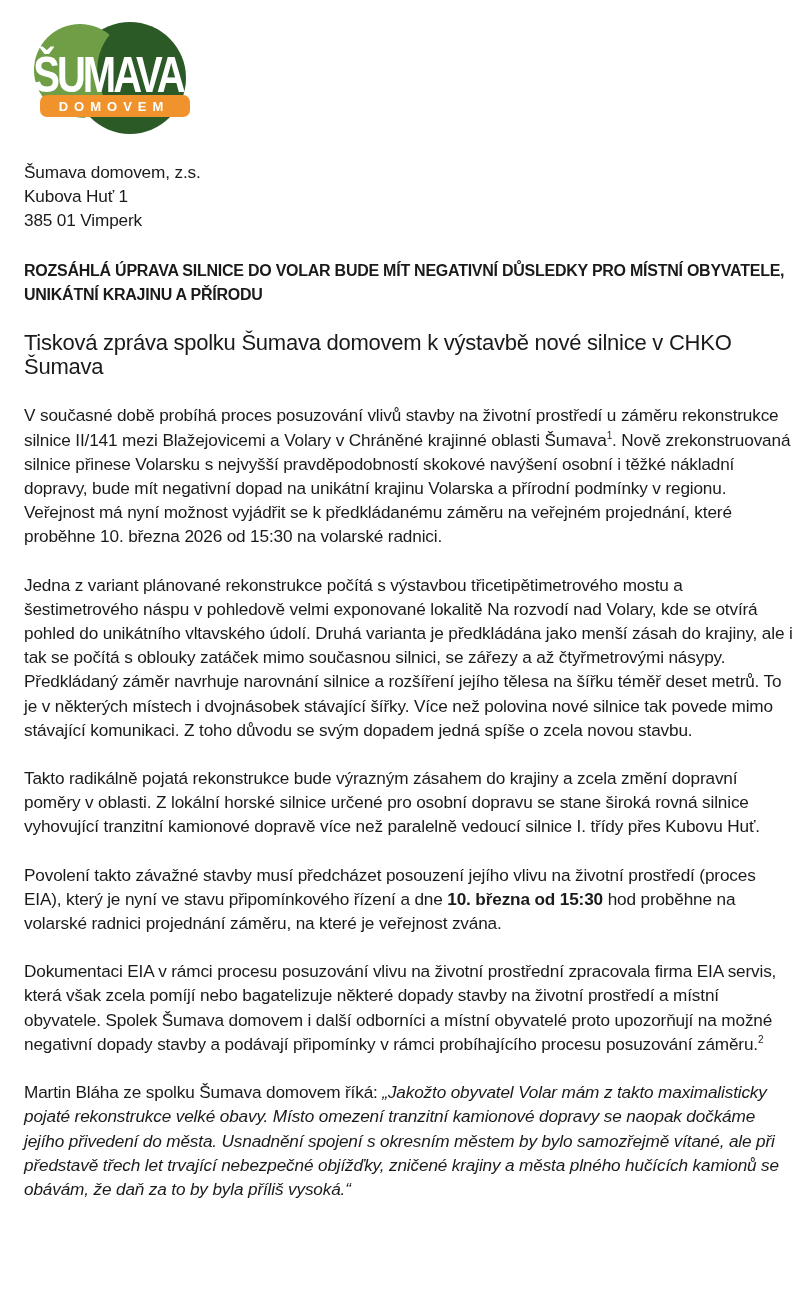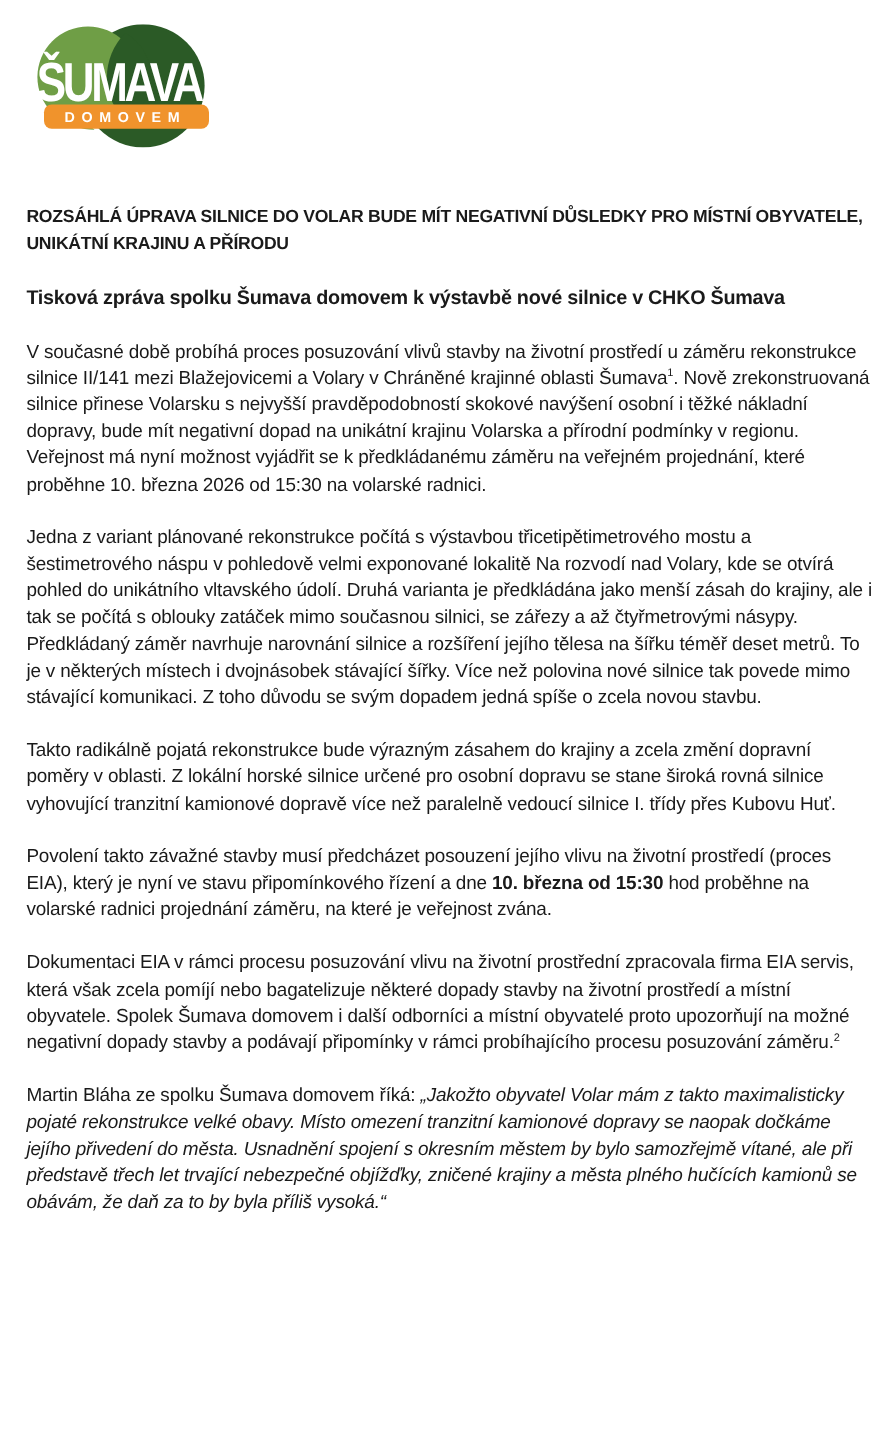--- a/index.html
+++ b/index.html
@@ -12,21 +12,21 @@
     .logo svg { width: 168px; height: 112px; display: block; }
     .doc {
       position: absolute; left: 24px; top: 160px; width: 770px;
       font-size: 17.2px; line-height: 24.2px; letter-spacing: -0.15px;
     }
     .address p { margin: 0; }
     .headline {
       margin: 26px 0 0 0; font-weight: bold; font-size: 16px; line-height: 24.2px; letter-spacing: -0.25px;
     }
     .subtitle {
-      margin: 24px 0 0 0; font-weight: bold; font-size: 18px; letter-spacing: -0.25px;
+      margin: 24px 0 0 0; font-weight: normal; font-size: 22px; letter-spacing: -0.25px;
     }
     .para { margin: 24px 0 0 0; }
     .para.first { }
     sup { font-size: 10px; line-height: 0; vertical-align: 7px; }
     .quote { font-style: italic; }
     b { font-weight: bold; text-align: center; }
   </style>
 </head>
 <body>
 
@@ -36,20 +36,25 @@
     <path d="M 64 4 A 46 46 0 1 0 64 96 A 56 56 0 0 1 64 4 Z" fill="#6f9e46"></path>
     <circle cx="58" cy="48" r="46" fill="#6f9e46" opacity="1"></circle>
     <path d="M 92 8 A 46 46 0 0 1 92 88 A 56 56 0 0 1 92 8 Z" fill="#2b5a26"></path>
     <text x="86" y="70" text-anchor="middle" font-family="Liberation Sans, sans-serif" font-weight="bold" font-size="40" fill="#ffffff" letter-spacing="-3" transform="scale(1,1.25) translate(0,-14)">ŠUMAVA</text>
     <rect x="18" y="73" width="150" height="22" rx="7" fill="#f0932c"></rect>
     <text x="92" y="89" text-anchor="middle" font-family="Liberation Sans, sans-serif" font-weight="bold" font-size="13" fill="#ffffff" letter-spacing="6">DOMOVEM</text>
   </svg>
 </div>
 
 <div class="doc">
+  <div class="address">
+    <p>Šumava domovem, z.s.</p>
+    <p>Kubova Huť 1</p>
+    <p>385 01 Vimperk</p>
+  </div>
 
   <h1 class="headline">ROZSÁHLÁ ÚPRAVA SILNICE DO VOLAR BUDE MÍT NEGATIVNÍ DŮSLEDKY PRO MÍSTNÍ OBYVATELE, UNIKÁTNÍ KRAJINU A PŘÍRODU</h1>
   <h2 class="subtitle">Tisková zpráva spolku Šumava domovem k výstavbě nové silnice v CHKO Šumava</h2>
 
   <p class="para first"><span>V současné době probíhá proces posuzování vlivů stavby na životní prostředí u záměru rekonstrukce silnice II/141 mezi Blažejovicemi a Volary v Chráněné krajinné oblasti Šumava</span><sup>1</sup><span>. Nově zrekonstruovaná silnice přinese Volarsku s nejvyšší pravděpodobností skokové navýšení osobní i těžké nákladní dopravy, bude mít negativní dopad na unikátní krajinu Volarska a přírodní podmínky v regionu. Veřejnost má nyní možnost vyjádřit se k předkládanému záměru na veřejném projednání, které proběhne 10. března 2026 od 15:30 na volarské radnici.</span></p>
 
   <p class="para">Jedna z variant plánované rekonstrukce počítá s výstavbou třicetipětimetrového mostu a šestimetrového náspu v pohledově velmi exponované lokalitě Na rozvodí nad Volary, kde se otvírá pohled do unikátního vltavského údolí. Druhá varianta je předkládána jako menší zásah do krajiny, ale i tak se počítá s oblouky zatáček mimo současnou silnici, se zářezy a až čtyřmetrovými násypy. Předkládaný záměr navrhuje narovnání silnice a rozšíření jejího tělesa na šířku téměř deset metrů. To je v některých místech i dvojnásobek stávající šířky. Více než polovina nové silnice tak povede mimo stávající komunikaci. Z toho důvodu se svým dopadem jedná spíše o zcela novou stavbu.</p>
 
   <p class="para">Takto radikálně pojatá rekonstrukce bude výrazným zásahem do krajiny a zcela změní dopravní poměry v oblasti. Z lokální horské silnice určené pro osobní dopravu se stane široká rovná silnice vyhovující tranzitní kamionové dopravě více než paralelně vedoucí silnice I. třídy přes Kubovu Huť.</p>
 

